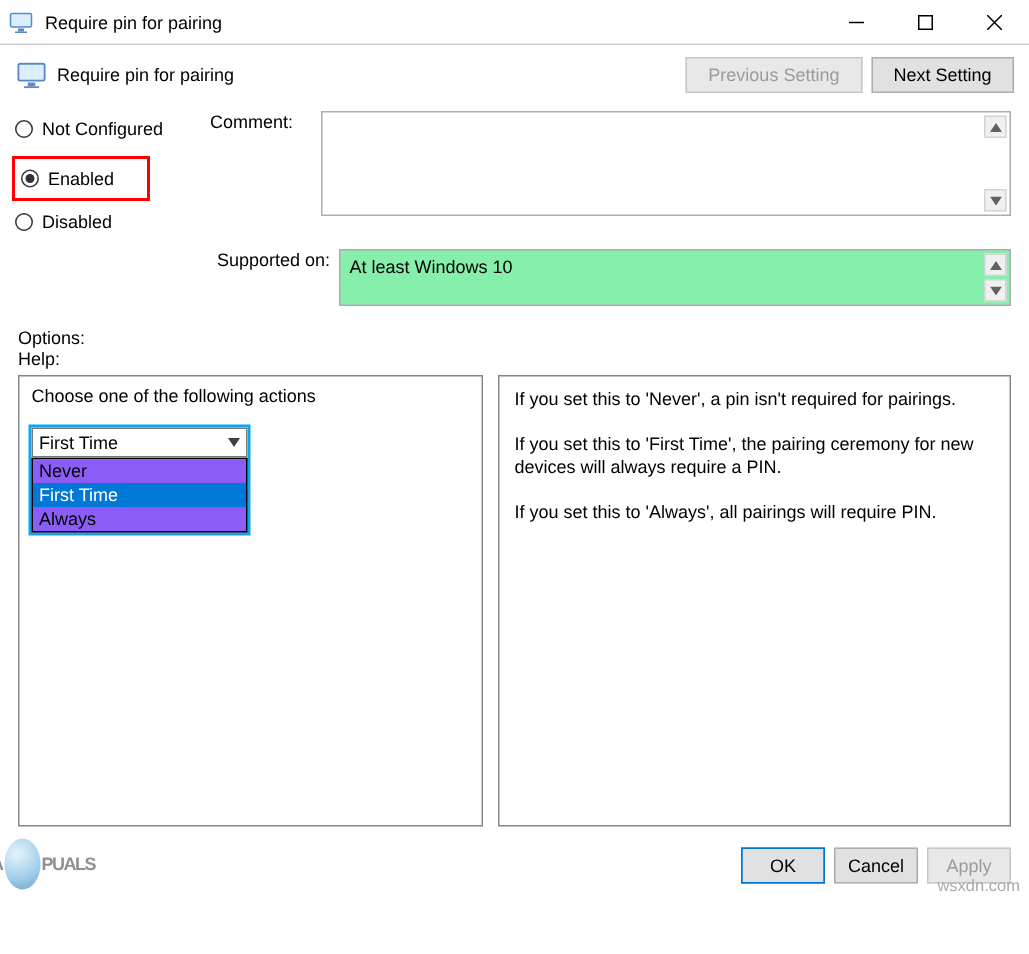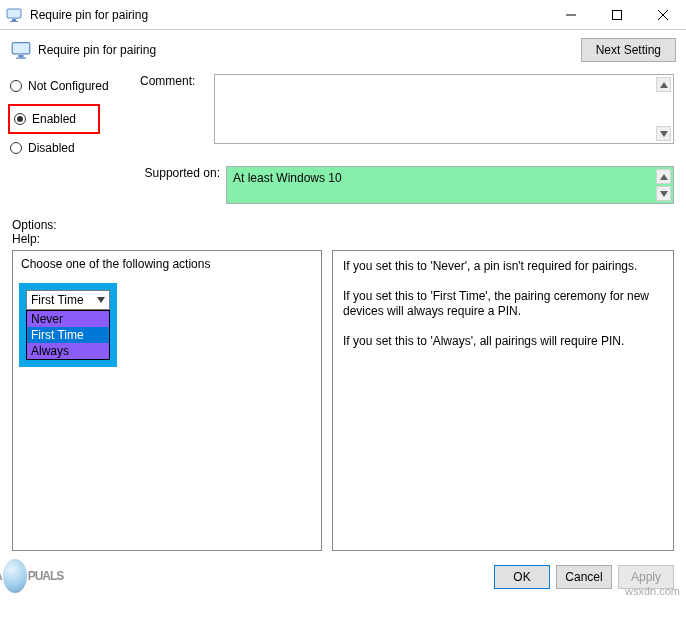--- a/index.html
+++ b/index.html
@@ -65,21 +65,21 @@
     .labels-row .left { width:320px; }
     
     .panels { display:flex; padding:0 12px 8px 12px; gap:10px;align-items:center; }
     .options-panel, .help-panel {
       border:1px solid #828790; background:#fff; height:301px; position:relative;
     }
     .options-panel { width:310px; }
     .help-panel { flex:1; padding:8px 10px; }
     .opt-head { padding:6px 8px; }
     
-    .select-wrapper { border:7px solid #0ea5e9; width:98px; margin:6px 0 0 6px; }
+    .select-wrapper { border:2px solid #0ea5e9; width:148px; margin:6px 0 0 6px; }
     .select-box {
       border:1px solid #7a7a7a; height:20px; display:flex; align-items:center;
       background:#fff; position:relative;
     }
     .select-text { padding:0 4px; flex:1; }
     .select-arrow { width:16px; display:flex; align-items:center; justify-content:center; border-left:0; }
     .dropdown-list { border:1px solid #000; background:#8b5cf6; }
     .dd-item { padding:1px 4px; }
     .dd-item.selected { background:#0078d7; color:#fff; }
     
@@ -142,20 +142,21 @@
   <div class="header-row">
     <div class="header-icon">
       <svg class="monitor" width="20" height="18" viewBox="0 0 16 14">
           <rect x="1" y="1" width="14" height="9" rx="1" fill="#dbeeff" stroke="#5a8ac6"></rect>
           <rect x="6" y="11" width="4" height="2" fill="#5a8ac6"></rect>
           <rect x="4" y="13" width="8" height="1" fill="#5a8ac6"></rect>
         </svg>
     </div>
     <div class="header-title">Require pin for pairing</div>
     <div class="nav-buttons">
+      <div class="btn disabled">Previous Setting</div>
       <div class="btn">Next Setting</div>
     </div>
   </div>
 
   <div class="state-comment-row">
     <div class="state-col">
       <div class="radio-row">
         <span class="radio"></span>
         <span>Not Configured</span>
       </div>

